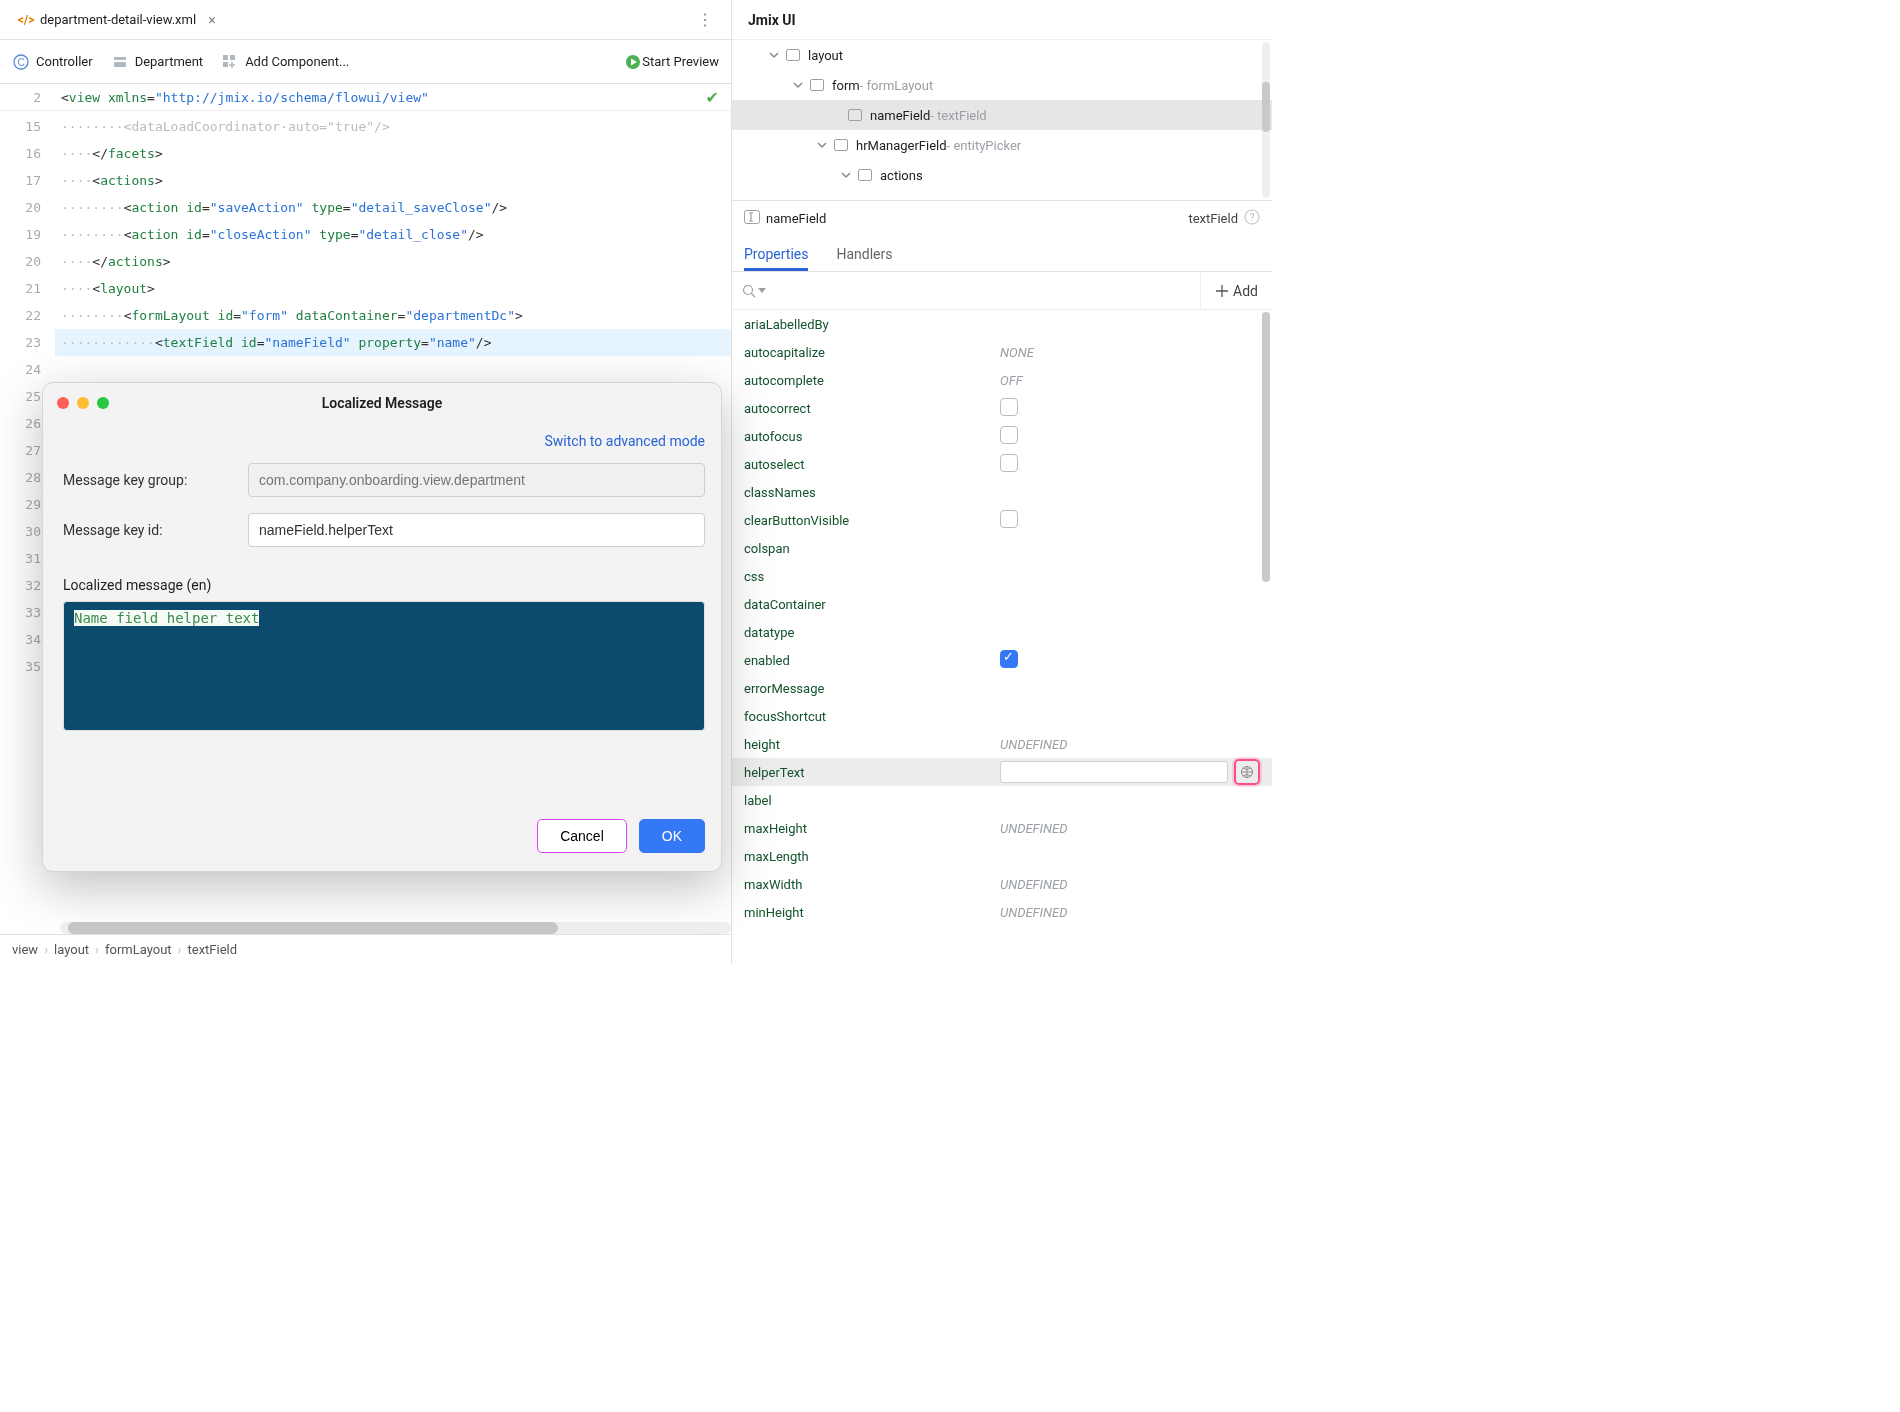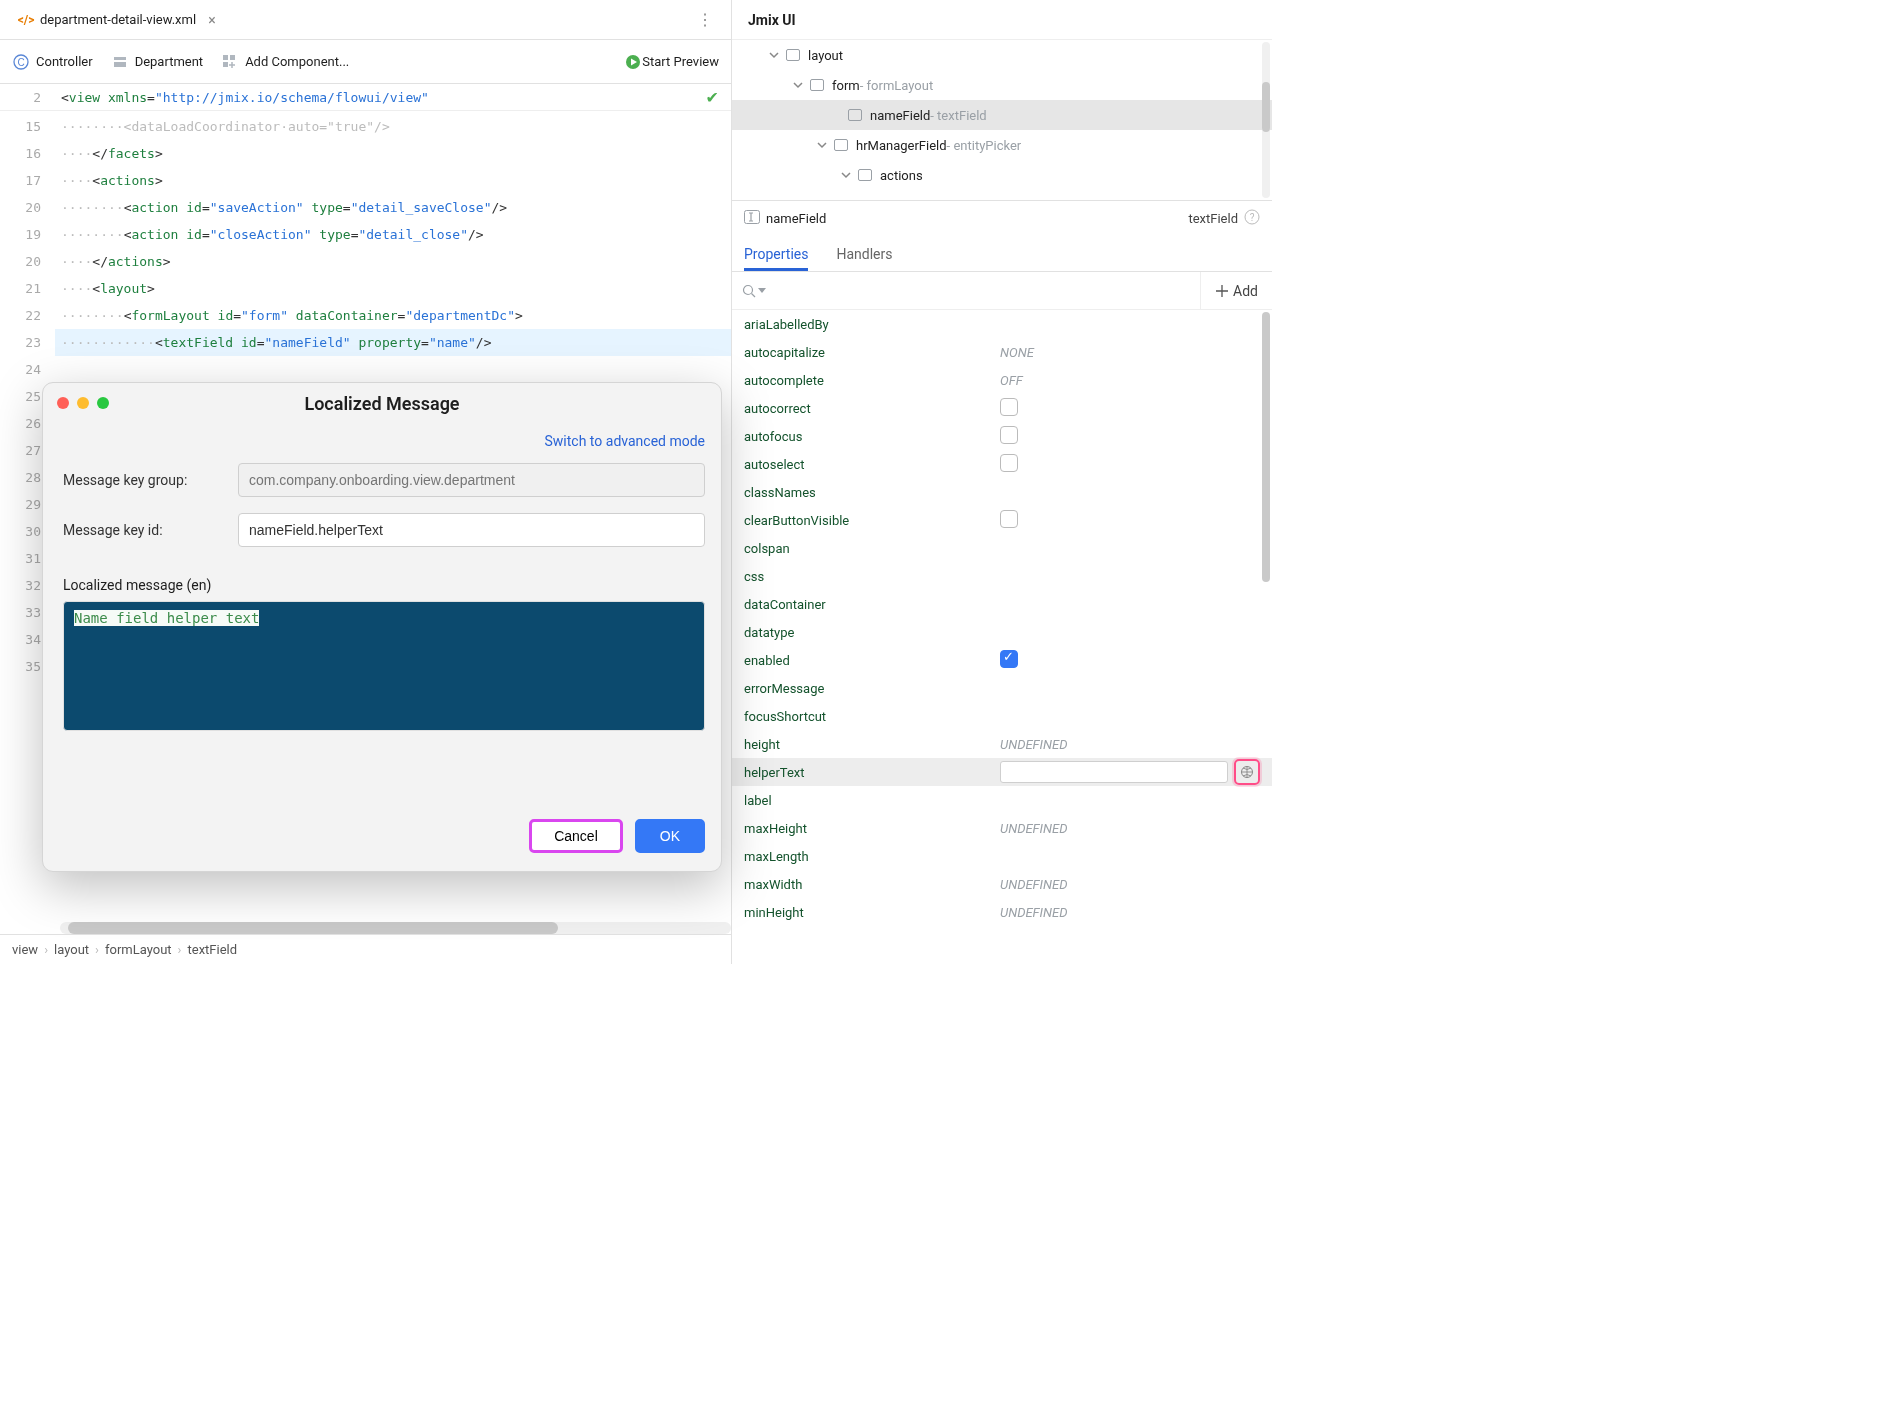--- a/index.html
+++ b/index.html
@@ -42,33 +42,33 @@
 
 .breadcrumb { height: 30px; border-top: 1px solid #e1e1e1; display:flex; align-items:center; padding: 0 12px; gap: 6px; color:#555; font-size:13px; }
 .breadcrumb .sep { color:#bbb; }
 
 
 .dialog { position: absolute; left: 42px; top: 382px; width: 680px; height: 490px; background: #f3f3f3; border-radius: 11px; box-shadow: 0 15px 50px rgba(0,0,0,0.25); border: 1px solid #d5d5d5; z-index: 50; display:flex; flex-direction:column; }
 .dlg-titlebar { height: 40px; display:flex; align-items:center; position:relative; }
 .traffic { display:flex; gap:8px; padding-left:14px; }
 .traffic span { width:12px; height:12px; border-radius:50%; display:inline-block;}
 .tl-red{background:#ff5f57;} .tl-yel{background:#febc2e;} .tl-grn{background:#28c840;}
-.dlg-title { position:absolute; left:0; right:0; text-align:center; font-weight:600; font-size:18px; }
+.dlg-title { position:absolute; left:0; right:0; text-align:center; font-weight:600; font-size:14px; }
 .dlg-body { padding: 10px 16px 0 20px; flex:1; display:flex; flex-direction:column; }
 .switch-link { text-align:right; color:#2963d6; font-size:14px; margin-bottom:14px; }
-.form-row { display:flex; align-items:center; margin-bottom:16px; }
+.form-row { display:flex; align-items:center; margin-bottom:16px; gap: 10px; }
 .form-row label { width: 175px; font-size:14px; color:#333; }
 .text-input { flex:1; height: 34px; border:1px solid #cfcfcf; background:#fff; border-radius:4px; padding: 0 10px; font-size:14px; color:#333; }
 .text-input.ph { color:#9aa0a6; background:#f0f0f0; }
 .section-label { font-size:14px; margin: 14px 0 8px 0; }
 .msg-area { background:#0c4a6e; border:1px solid #e0e0e0; border-radius:4px; height: 130px; padding:8px 10px; font-family: "SF Mono", Menlo, Consolas, monospace; font-size:14px; }
 .msg-area .cursor { border-left:1px solid #333; margin-right:-1px; }
 .msg-text { color:#3c8c4b; background:#f6fbf7; display:inline; }
 .dlg-buttons { margin-top:auto; display:flex; justify-content:flex-end; gap:12px; padding: 16px 0 18px 0; }
-.btn { height:34px; padding: 0 22px; border-radius:5px; border:3px solid #d946ef; background:#fff; font-size:14px; }
+.btn { height:34px; padding: 0 22px; border-radius:5px; border:1px solid #d946ef; background:#fff; font-size:14px; }
 .btn.primary { background:#3478f6; color:#fff; border-color:#3478f6; }
 
 
 .rp-title { height:40px; display:flex; align-items:center; padding:0 16px; font-weight:700; font-size:14px; border-bottom:1px solid #eee;}
 .tree-area { height: 160px; overflow:hidden; position:relative;}
 .tree-row { display:flex; align-items:center; height:30px; font-size:13px; }
 .tree-row svg.exp { margin-right:4px; color:#888; flex-shrink:0;}
 .tree-row .ticon { width:18px; display:inline-flex; align-items:center; justify-content:center; margin-right:6px; color:#7b8794;}
 .tree-row .tlabel { color:#222; }
 .tree-row .ttype { color:#9aa0a6; }

